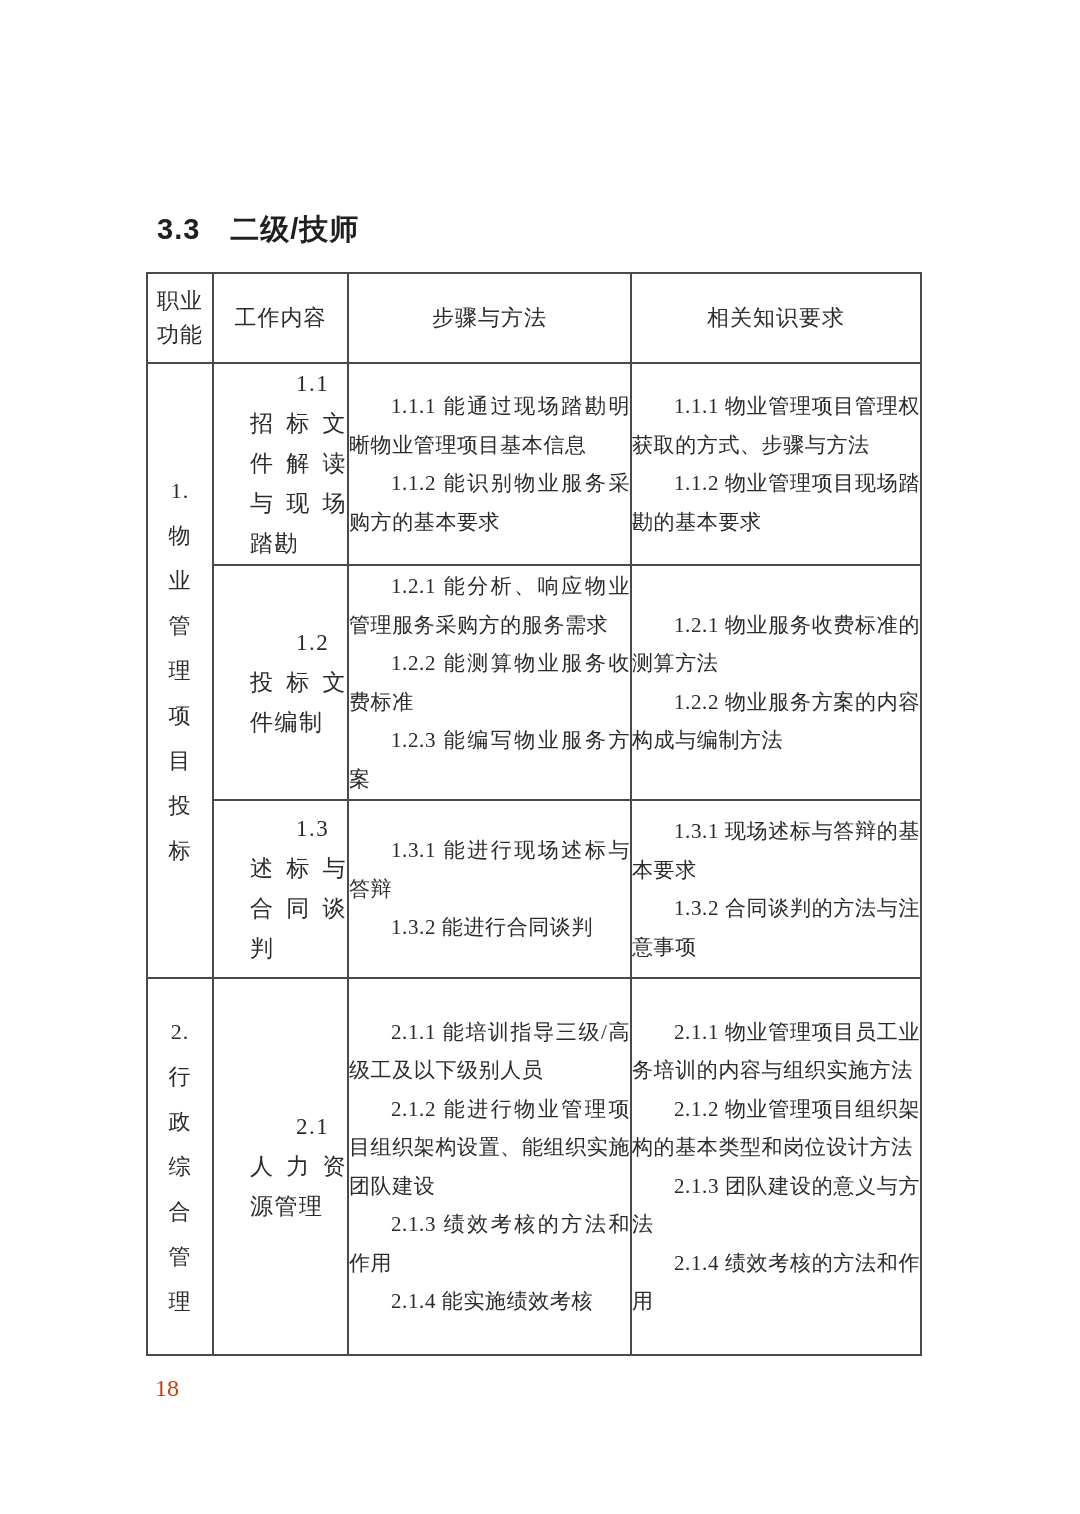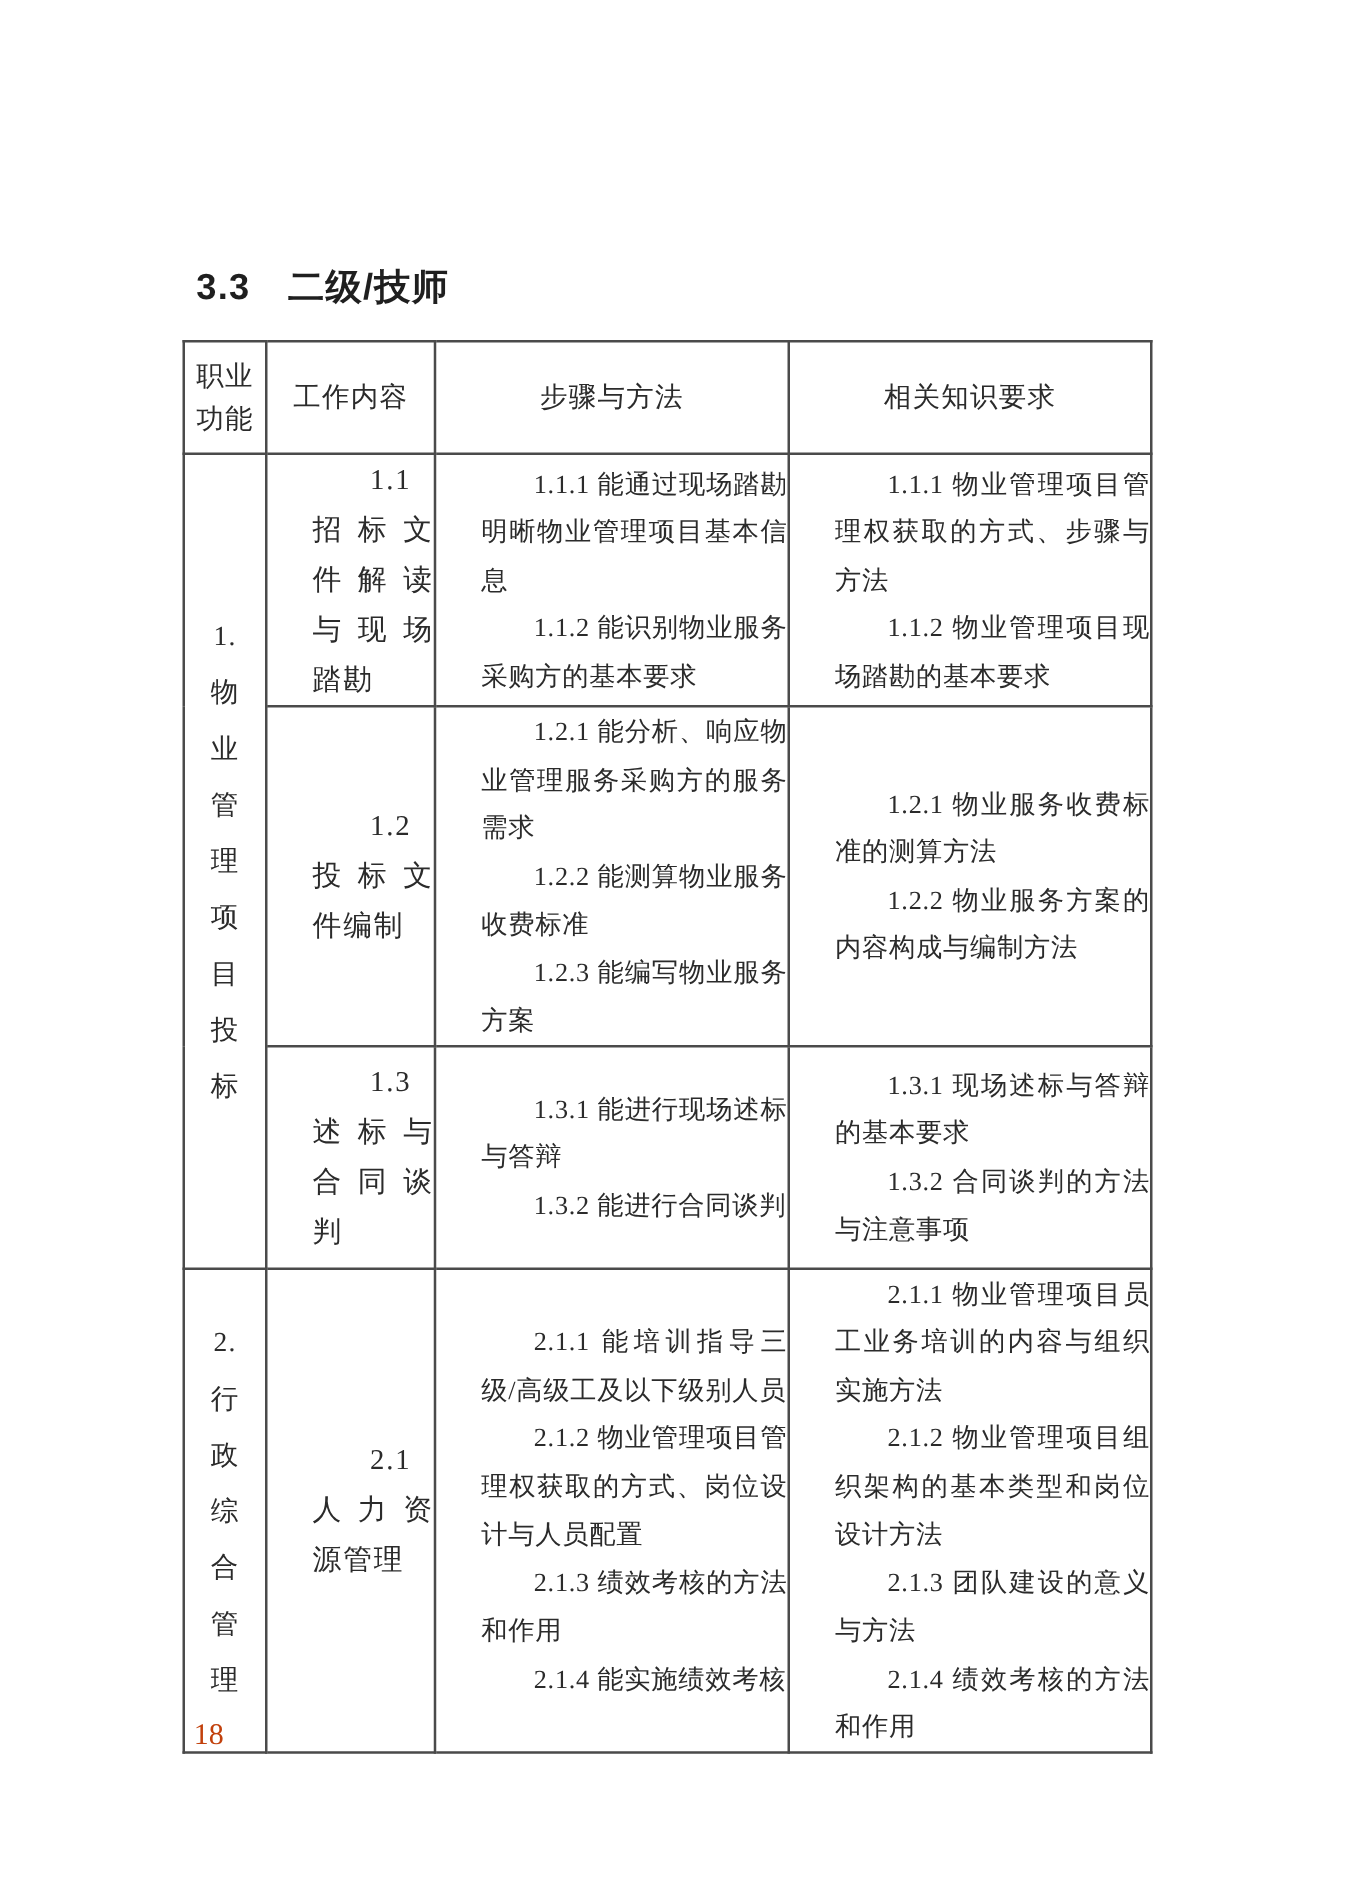--- a/index.html
+++ b/index.html
@@ -84,21 +84,20 @@
 
   td.skill-cell, td.know-cell { padding: 4px 12px; }
   .item-text {
     margin: 0;
     text-indent: 2em;
     text-align: justify;
     text-justify: inter-ideograph;
     line-height: 38.5px;
     font-size: 21px;
     letter-spacing: 0.6px;
-    padding-left: 36px;
   }
 
   .page-number {
     position: absolute;
     left: 155px;
     top: 1375px;
     font-size: 24px;
     color: #c2410c;
   }
 </style>
@@ -196,21 +195,21 @@
 综
 合
 管
 理</div>
         </td>
         <td class="work-cell">
           <p class="work-text">2.1 人力资源管理</p>
         </td>
         <td class="skill-cell">
           <p class="item-text">2.1.1 能培训指导三级/高级工及以下级别人员</p>
-          <p class="item-text">2.1.2 物业管理项目管理权获取的方式、岗位设计与人员配置</p>
+          <p class="item-text">2.1.2 能进行物业管理项目组织架构设置、能组织实施团队建设</p>
           <p class="item-text">2.1.3 绩效考核的方法和作用</p>
           <p class="item-text">2.1.4 能实施绩效考核</p>
         </td>
         <td class="know-cell">
           <p class="item-text">2.1.1 物业管理项目员工业务培训的内容与组织实施方法</p>
           <p class="item-text">2.1.2 物业管理项目组织架构的基本类型和岗位设计方法</p>
           <p class="item-text">2.1.3 团队建设的意义与方法</p>
           <p class="item-text">2.1.4 绩效考核的方法和作用</p>
         </td>
       </tr>

